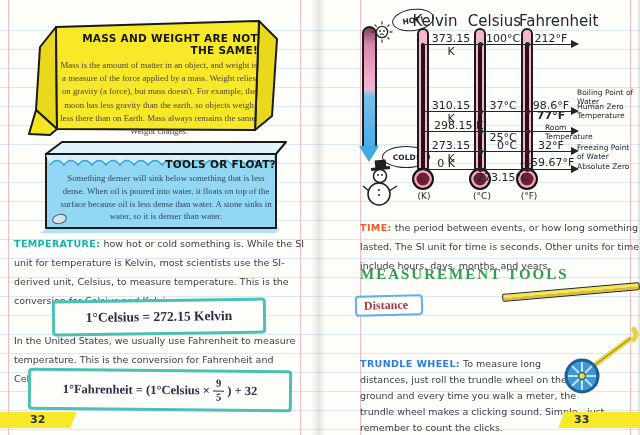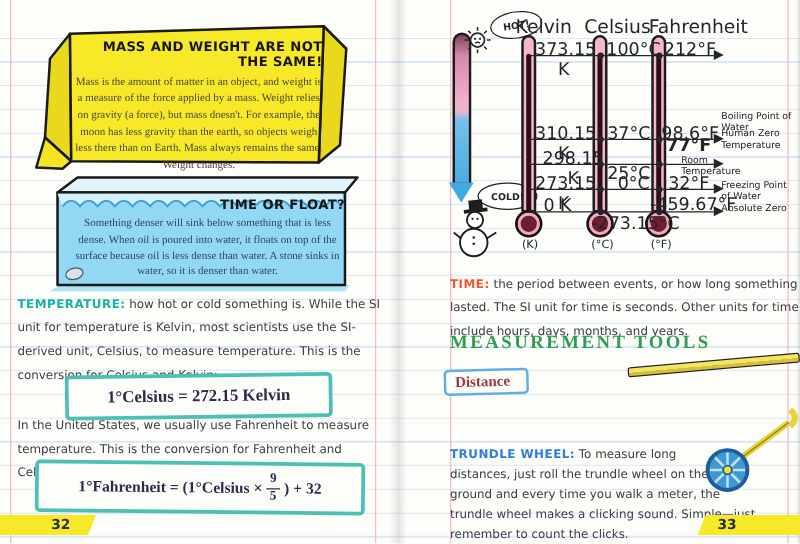--- a/index.html
+++ b/index.html
@@ -39,21 +39,21 @@
   .frac{display:inline-flex;flex-direction:column;align-items:center;vertical-align:middle;
         line-height:1;font-size:10.5px;margin:0 3px;}
   .frac .num{border-bottom:1.4px solid #2e2a4a;padding:0 3px 1px;}
   .frac .den{padding-top:1px;}
 
   .pagenum{position:absolute;top:412px;height:16px;background:#f7e928;
            font-size:11px;font-weight:bold;color:#2b2f38;line-height:16px;}
 
   .dlabel{position:absolute;color:#23252a;text-align:center;}
   .hdr{font-size:15px;}
-  .val{font-size:14px;}
+  .val{font-size:11px;}
   .ann{font-size:7.5px;line-height:8.6px;text-align:left;}
   .unit{font-size:9px;}
   .bubble{position:absolute;border:1.6px solid #23252a;border-radius:50%;background:#fff;
           display:flex;align-items:center;justify-content:center;font-size:7.5px;font-weight:bold;color:#23252a;}
 
   .tube{position:absolute;top:28px;width:12px;height:142px;background:#f6b6cd;border:2px solid #1c1c1c;
         border-radius:7px 7px 2px 2px;box-sizing:border-box;}
   .tube::after{content:'';position:absolute;left:2px;right:2px;top:13px;bottom:-3px;background:#2b0f18;border-radius:2px;}
   .bulb{position:absolute;top:168px;width:22px;height:22px;border-radius:50%;background:#6b1f2f;
         border:2.5px solid #141414;box-sizing:border-box;box-shadow:inset 0 0 0 2.5px #f0a8c2;}
@@ -108,21 +108,21 @@
 
   <div class="sink-box">
     <svg width="254" height="96" viewBox="0 0 254 96">
       <path d="M12,90 L244,90 L240,95 L4,95 Z" fill="#aee2f7"></path>
       <path d="M10,16 L26,4 L250,4 L240,16 Z" fill="#dff4fd" stroke="#1a1a1a" stroke-width="2" stroke-linejoin="round"></path>
       <path d="M10,16 L240,16 L240,90 L10,90 Z" fill="#92d8f5" stroke="#1a1a1a" stroke-width="2" stroke-linejoin="round"></path>
       <path d="M10,17 H238 V27 q-7,-9 -14,0 q-7,-9 -14,0 q-7,-9 -14,0 q-7,-9 -14,0 q-7,-9 -14,0 q-7,-9 -14,0 q-7,-9 -14,0 q-7,-9 -14,0 q-7,-9 -14,0 q-7,-9 -14,0 q-7,-9 -14,0 q-7,-9 -14,0 q-7,-9 -14,0 q-7,-9 -14,0 q-7,-9 -14,0 q-7,-9 -14,0 Z" fill="#d7f1fc"></path>
       <path d="M238,27 q-7,-9 -14,0 q-7,-9 -14,0 q-7,-9 -14,0 q-7,-9 -14,0 q-7,-9 -14,0 q-7,-9 -14,0 q-7,-9 -14,0 q-7,-9 -14,0 q-7,-9 -14,0 q-7,-9 -14,0 q-7,-9 -14,0 q-7,-9 -14,0 q-7,-9 -14,0 q-7,-9 -14,0 q-7,-9 -14,0 q-7,-9 -14,0" fill="none" stroke="#35a3d8" stroke-width="1.6"></path>
     </svg>
     <div class="sinktext">
-      <div class="boxtitle">TIME OR FLOAT?</div>
+      <div class="boxtitle">TOOLS OR FLOAT?</div>
       <div class="sinkbody">Something denser will sink below something that is less dense. When oil is poured into water, it floats on top of the surface because oil is less dense than water. A stone sinks in water, so it is denser than water.</div>
     </div>
     <div class="stone"></div>
   </div>
 
   <div class="para" style="left:14px;top:234px;width:292px;">
     <span class="lead teal">TEMPERATURE:</span><span> how hot or cold something is. While the SI unit for temperature is Kelvin, most scientists use the SI-derived unit, Celsius, to measure temperature. This is the conversion for Celsius and Kelvin:</span>
   </div>
 
   <div class="formula-box" style="left:52px;top:299px;width:208px;height:30px;font-size:13.5px;transform:rotate(-0.8deg);">
@@ -133,21 +133,21 @@
 
   <div class="formula-box" style="left:28px;top:369px;width:258px;height:36px;font-size:12.5px;transform:rotate(0.6deg);">
     <span>1°Fahrenheit = (1°Celsius ×</span>
     <span class="frac">
       <span class="num">9</span>
       <span class="den">5</span>
     </span>
     <span>) + 32</span>
   </div>
 
-  <div class="pagenum" style="left:0;width:80px;clip-path:polygon(0 0,96% 0,88% 100%,0 100%);padding-left:41px;box-sizing:border-box;">32</div>
+  <div class="pagenum" style="left:0;width:80px;clip-path:polygon(0 0,96% 0,88% 100%,0 100%);padding-left:30px;box-sizing:border-box;">32</div>
 
   <div class="big-thermo"></div>
   <div class="big-thermo-arrow"></div>
 
   <svg style="position:absolute;left:371px;top:21px;" width="22" height="22" viewBox="0 0 22 22">
     <g stroke="#2a2a2a" stroke-width="1.2">
       <line x1="11" y1="0.5" x2="11" y2="3.5"></line>
         <line x1="11" y1="18.5" x2="11" y2="21.5"></line>
       <line x1="0.5" y1="11" x2="3.5" y2="11"></line>
         <line x1="18.5" y1="11" x2="21.5" y2="11"></line>
@@ -171,21 +171,21 @@
     <circle cx="17" cy="36" r="11" fill="#fff" stroke="#1e1e1e" stroke-width="1.5"></circle>
     <circle cx="16" cy="17" r="0.9" fill="#1e1e1e"></circle>
       <circle cx="20" cy="17" r="0.9" fill="#1e1e1e"></circle>
     <circle cx="17" cy="32" r="1" fill="#1e1e1e"></circle>
       <circle cx="17" cy="37" r="1" fill="#1e1e1e"></circle>
     <line x1="27" y1="33" x2="35" y2="28" stroke="#1e1e1e" stroke-width="1.4"></line>
     <line x1="7" y1="33" x2="1" y2="28" stroke="#1e1e1e" stroke-width="1.4"></line>
   </svg>
 
   <div class="dlabel hdr" style="left:408px;top:12px;width:54px;">Kelvin</div>
-  <div class="dlabel hdr" style="left:467px;top:12px;width:54px;">Celsius</div>
+  <div class="dlabel hdr" style="left:467px;top:12px;width:54px;text-align:right;">Celsius</div>
   <div class="dlabel hdr" style="left:519px;top:12px;width:68px;">Fahrenheit</div>
 
   <div class="tube" style="left:417px;"></div>
   <div class="tube" style="left:474px;"></div>
   <div class="tube" style="left:521px;"></div>
   <div class="bulb" style="left:412px;"></div>
   <div class="bulb" style="left:469px;"></div>
   <div class="bulb" style="left:516px;"></div>
 
   <div class="tline" style="top:44px;">

